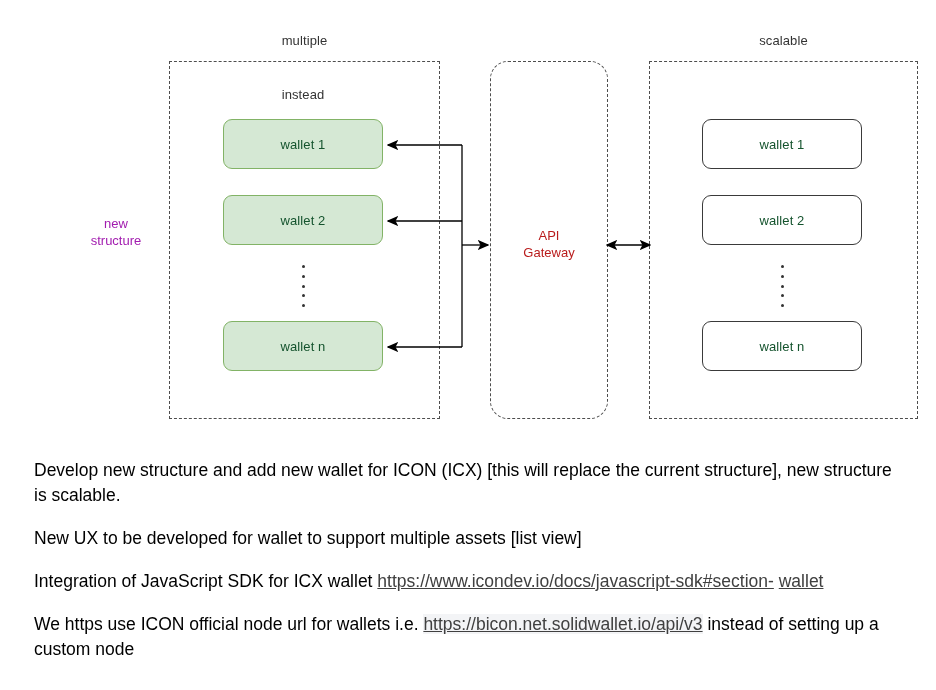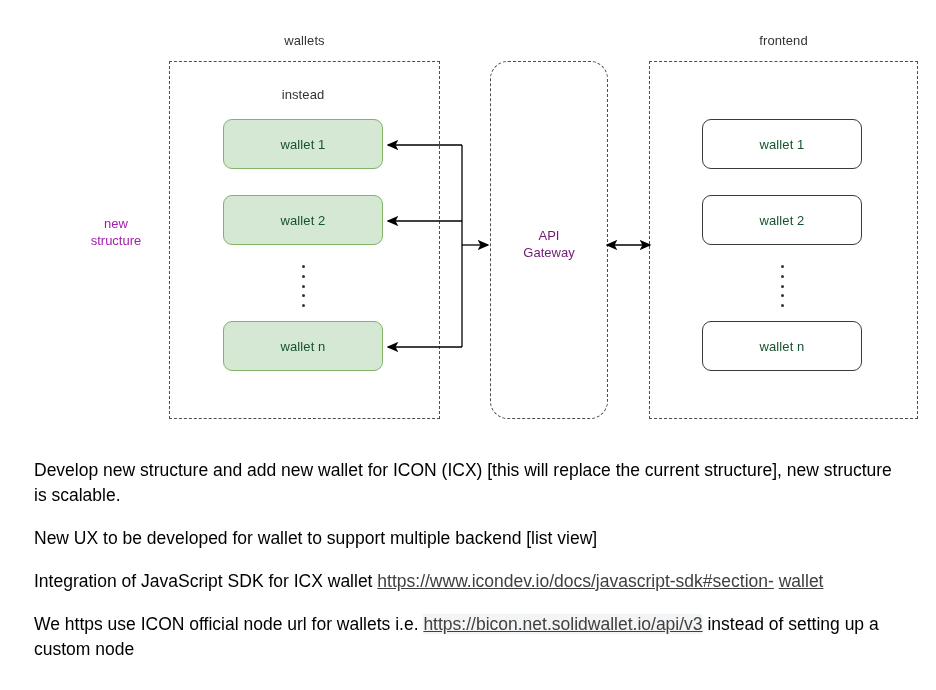--- a/index.html
+++ b/index.html
@@ -81,21 +81,21 @@
     display: block;
     width: 3px;
     height: 3px;
     background: #333333;
     border-radius: 50%;
   }
 
   .gw-label {
     position: absolute;
     font-size: 13px;
-    color: #701a75;
+    color: #b91c1c;
     text-align: center;
     line-height: 17px;
     white-space: nowrap;
   }
 
   svg.wires {
     position: absolute;
     left: 0; top: 0;
     width: 936px;
     height: 440px;
@@ -120,22 +120,22 @@
     color: #404040;
     text-decoration: underline;
   }
   .hl { background: #f3f4f6; margin-top: 34px; }
 </style>
 </head>
 <body>
 
 <div id="diagram">
 
-  <div class="zone-label" style="left:169px; top:33px; width:271px;">wallets</div>
-  <div class="zone-label" style="left:649px; top:33px; width:269px;">frontend</div>
+  <div class="zone-label" style="left:169px; top:33px; width:271px;">multiple</div>
+  <div class="zone-label" style="left:649px; top:33px; width:269px;">scalable</div>
 
   <div class="dashed-box" style="left:169px; top:61px; width:271px; height:358px;"></div>
   <div class="dashed-box rounded" style="left:490px; top:61px; width:118px; height:358px;"></div>
   <div class="dashed-box" style="left:649px; top:61px; width:269px; height:358px;"></div>
 
   <div class="side-label" style="left:68px; top:215px; width:96px;"><span>new</span><br><span>structure</span></div>
 
   <div class="zone-label" style="left:223px; top:87px; width:160px;">instead</div>
 
   <div class="wallet-box green" style="left:223px; top:119px; width:160px; height:50px;">wallet 1</div>
@@ -183,16 +183,16 @@
     <path d="M462,347 L388,347" stroke="#000000" stroke-width="1.3" fill="none" marker-end="url(#arrowEnd)"></path>
 
     <path d="M462,245 L488,245" stroke="#000000" stroke-width="1.3" fill="none" marker-end="url(#arrowEnd)"></path>
 
     <path d="M607,245 L650,245" stroke="#000000" stroke-width="1.3" fill="none" marker-start="url(#arrowStart)" marker-end="url(#arrowEnd)"></path>
   </svg>
 </div>
 
 <div id="prose">
   <p>Develop new structure and add new wallet for ICON (ICX) [this will replace the current structure], new structure is scalable.</p>
-  <p>New UX to be developed for wallet to support multiple backend [list view]</p>
+  <p>New UX to be developed for wallet to support multiple assets [list view]</p>
   <p><span>Integration of JavaScript SDK for ICX wallet </span><a href="#">https://www.icondev.io/docs/javascript-sdk#section-</a> <a href="#">wallet</a></p>
   <p><span>We https use ICON official node url for wallets i.e. </span><a class="hl" href="#">https://bicon.net.solidwallet.io/api/v3</a> <span>instead of setting up a custom node</span></p>
 </div>
 
 </body></html>

